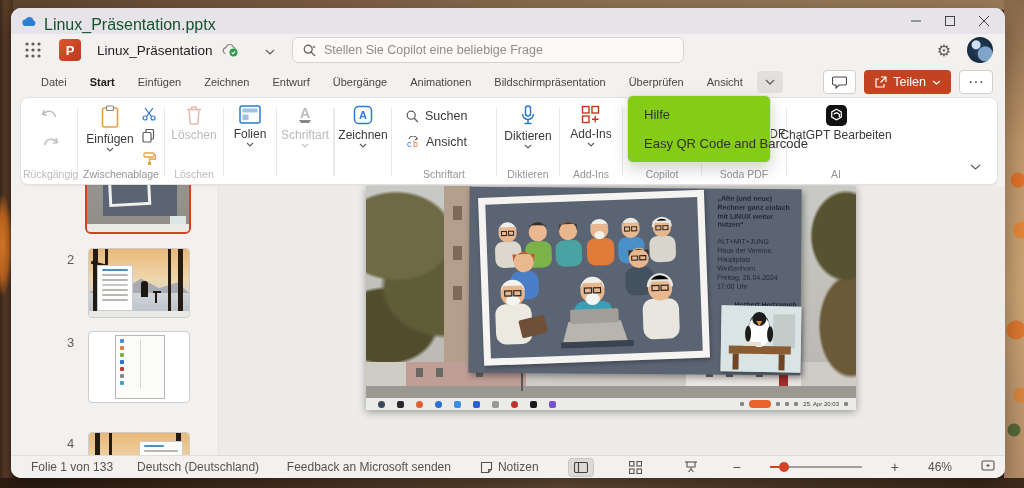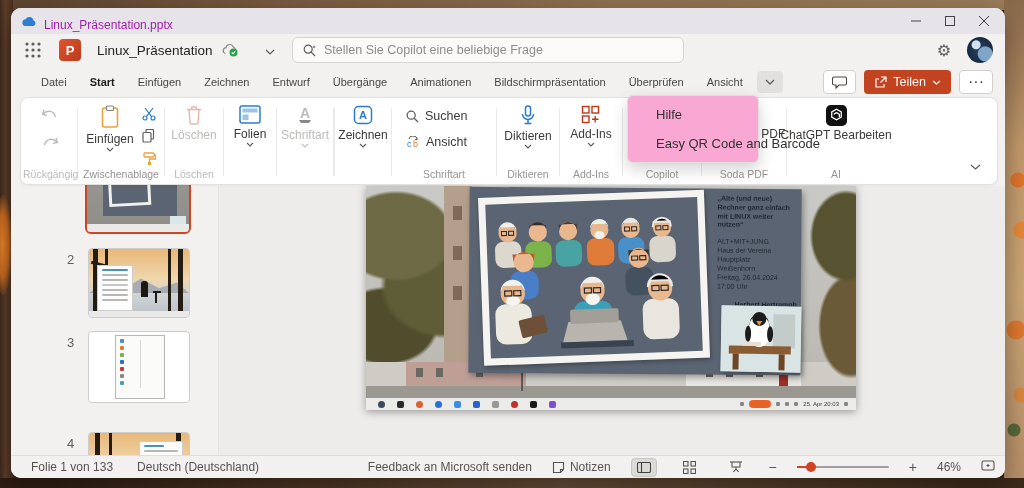--- a/index.html
+++ b/index.html
@@ -26,21 +26,21 @@
   .desk-bottom { position:absolute; left:0; bottom:0; width:1024px; height:10px;
     background:linear-gradient(90deg,#2e1d12,#4a3322 25%,#6b5138 55%,#3d2a1b); }
 
   
   #window { position:absolute; left:11px; top:8px; width:994px; height:470px;
     border-radius:10px; background:#f3f1ef; overflow:hidden;
     box-shadow:0 10px 28px rgba(0,0,0,.4); }
 
   .titlebar { position:absolute; left:0; top:0; width:100%; height:26px; background:#e6e4e8;
     display:flex; align-items:center; padding:0 10px; }
-  .titlebar .tb-title { font-size:12px; color:#a21caf; margin-left:7px;margin-top:8px; }
+  .titlebar .tb-title { font-size:16px; color:#14532d; margin-left:7px;margin-top:8px; }
   .win-controls { position:absolute; right:4px; top:0; height:26px; display:flex; }
   .win-btn { width:34px; height:26px; display:flex; align-items:center; justify-content:center; color:#444; font-size:12px; }
 
   .header { position:absolute; left:0; top:26px; width:100%; height:32px; background:#f3f1ef;
     display:flex; align-items:center; }
   .waffle { margin-left:14px; }
   .ppt-icon { width:22px; height:22px; border-radius:4px; margin-left:18px;
     background:linear-gradient(135deg,#e0552e,#b73a1d); color:#fff; font-weight:bold; font-size:13px;
     display:flex; align-items:center; justify-content:center; }
   .doc-title { font-size:13.5px; color:#252423; margin-left:16px; }
@@ -79,22 +79,22 @@
   .big-btn .blabel { font-size:12px; color:#3b3a39; margin-top:2px; white-space:nowrap; }
   .big-btn.disabled .blabel { color:#bdbbb9; }
   .two-line { text-align:center; line-height:1.15; }
   .mini-col { display:flex; flex-direction:column; gap:4px; margin-left:8px; margin-top:2px; }
   .hrow { display:flex; flex-direction:row; align-items:flex-start; }
   .edit-row { display:flex; align-items:center; gap:6px; font-size:12.5px; color:#3b3a39; margin:4px 0; align-self:flex-start; margin-left:14px; }
   .launcher { position:absolute; right:4px; bottom:4px; }
   .collapse-chev { position:absolute; right:16px; bottom:10px; }
 
   
-  .dropdown { position:absolute; left:616px; top:87px; width:132px; background:#f9a8d4; border:1px solid #e0dedc;
-    border-radius:6px; box-shadow:0 6px 16px rgba(0,0,0,.18); z-index:20; padding:4px 12px; }
+  .dropdown { position:absolute; left:616px; top:87px; width:144px; background:#84cc16; border:1px solid #e0dedc;
+    border-radius:6px; box-shadow:0 6px 16px rgba(0,0,0,.18); z-index:20; padding:4px 0; }
   .dd-item { font-size:13px; color:#323130; padding:7px 16px; white-space:nowrap; }
 
   
   .thumbs { position:absolute; left:0; top:120px; width:207px; bottom:23px; background:#f3f1ef; z-index:1; overflow:hidden; }
   .thumb-num { position:absolute; font-size:13px; color:#5f5d5b; }
   .thumb { position:absolute; left:77px; width:102px; border-radius:4px; overflow:hidden;
     border:1px solid #cfcdcb; background:#fff; }
   .thumb.sel { left:74px; width:106px; border:2px solid #d04423; border-radius:6px; }
 
   
@@ -164,21 +164,21 @@
   .tk-ic.active { box-shadow:0 5px 0 -4px #3a8ee6; }
   .tk-right { position:absolute; right:8px; display:flex; align-items:center; gap:5px; }
   .tk-orange { width:22px; height:8px; background:#e8632a; border-radius:4px; }
   .tk-dot { width:4px; height:4px; background:#8a8886; border-radius:1px; }
   .tk-clock { font-size:6px; color:#3b3a39; white-space:nowrap; }
 
   
   .statusbar { position:absolute; left:0; bottom:0; width:100%; height:23px; background:#f3f1ef;
     border-top:1px solid #e0dedc; z-index:6; font-size:12px; color:#55534f; }
   .sb-left { position:absolute; left:20px; top:0; height:22px; display:flex; align-items:center; gap:24px; }
-  .sb-right { position:absolute; right:10px; top:0; height:22px; display:flex; align-items:center; gap:20px; }
+  .sb-right { position:absolute; right:10px; top:0; height:22px; display:flex; align-items:center; gap:29px; }
   .sb-item { display:flex; align-items:center; gap:5px; }
   .view-btn { width:26px; height:19px; display:flex; align-items:center; justify-content:center; border-radius:4px; }
   .view-btn.active { background:#dcdad7; border:1px solid #c8c6c4; }
   .zoom-track { position:relative; width:92px; height:2px; background:#a09e9c; border-radius:1px; }
   .zoom-fill { position:absolute; left:0; top:0; height:2px; width:14px; background:#d04423; }
   .zoom-knob { position:absolute; left:9px; top:-4px; width:10px; height:10px; border-radius:50%; background:#d04423; }
   .sym { font-size:14px; color:#55534f; }
 </style>
 </head>
 <body>

